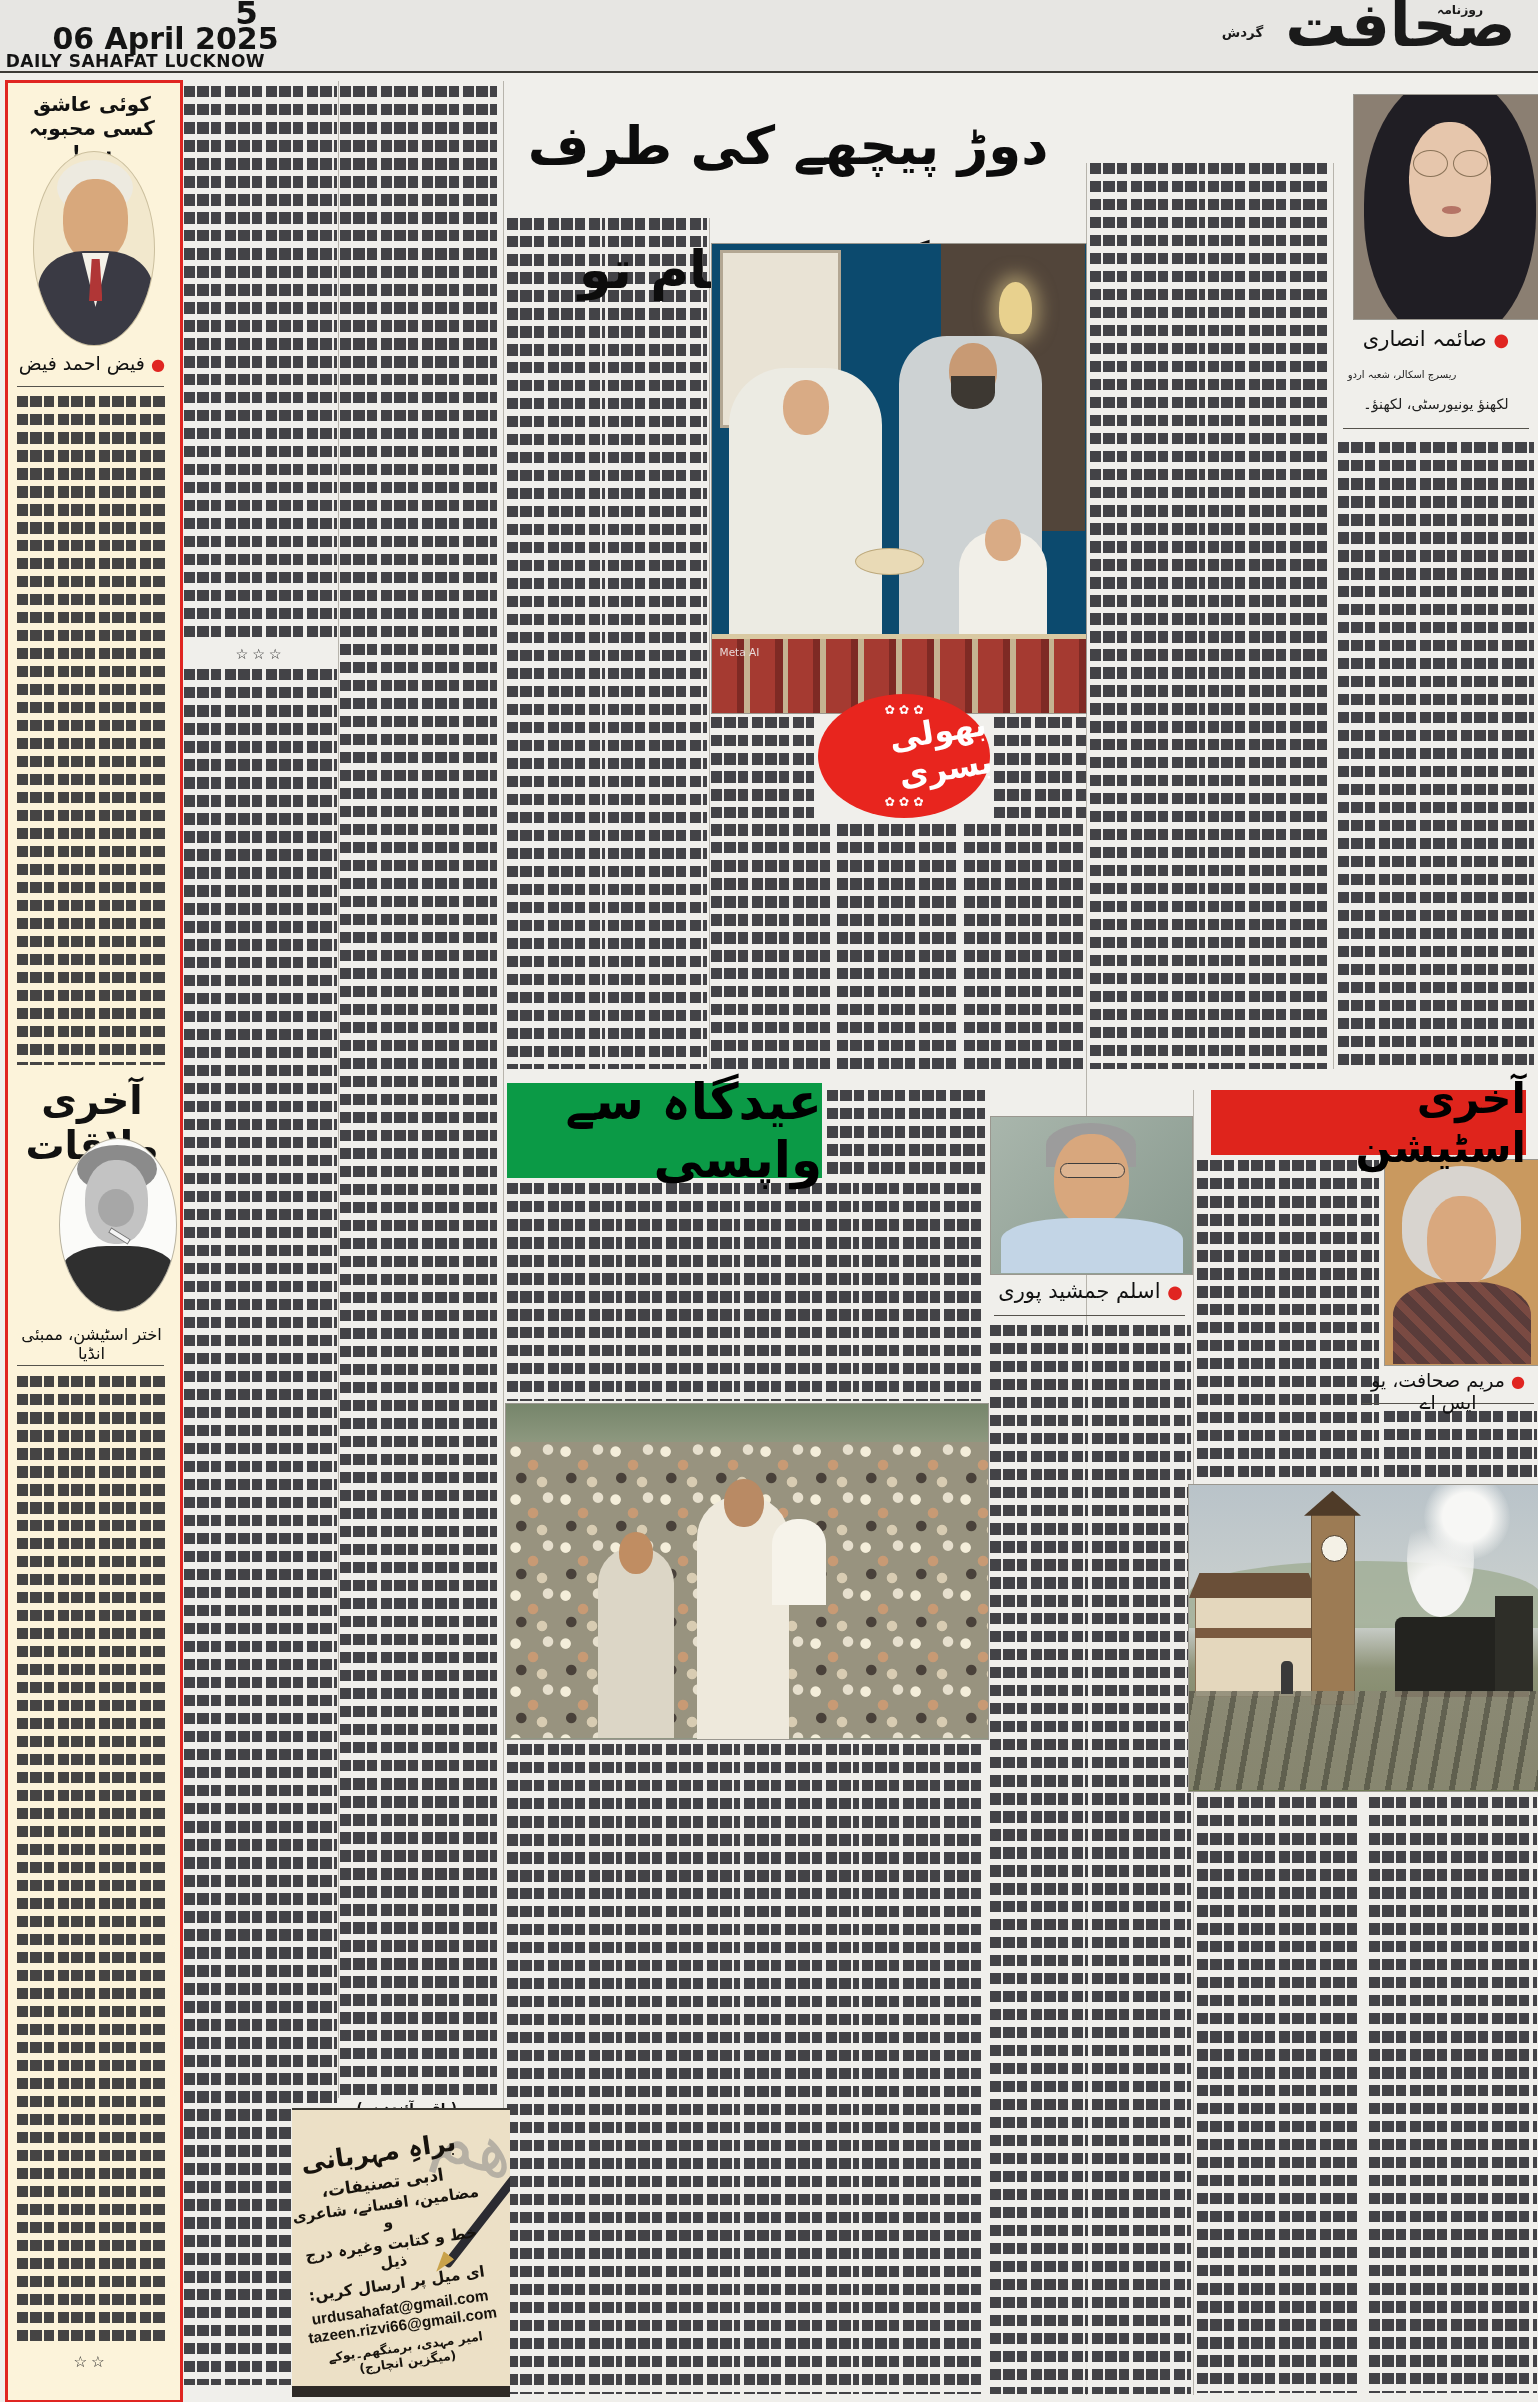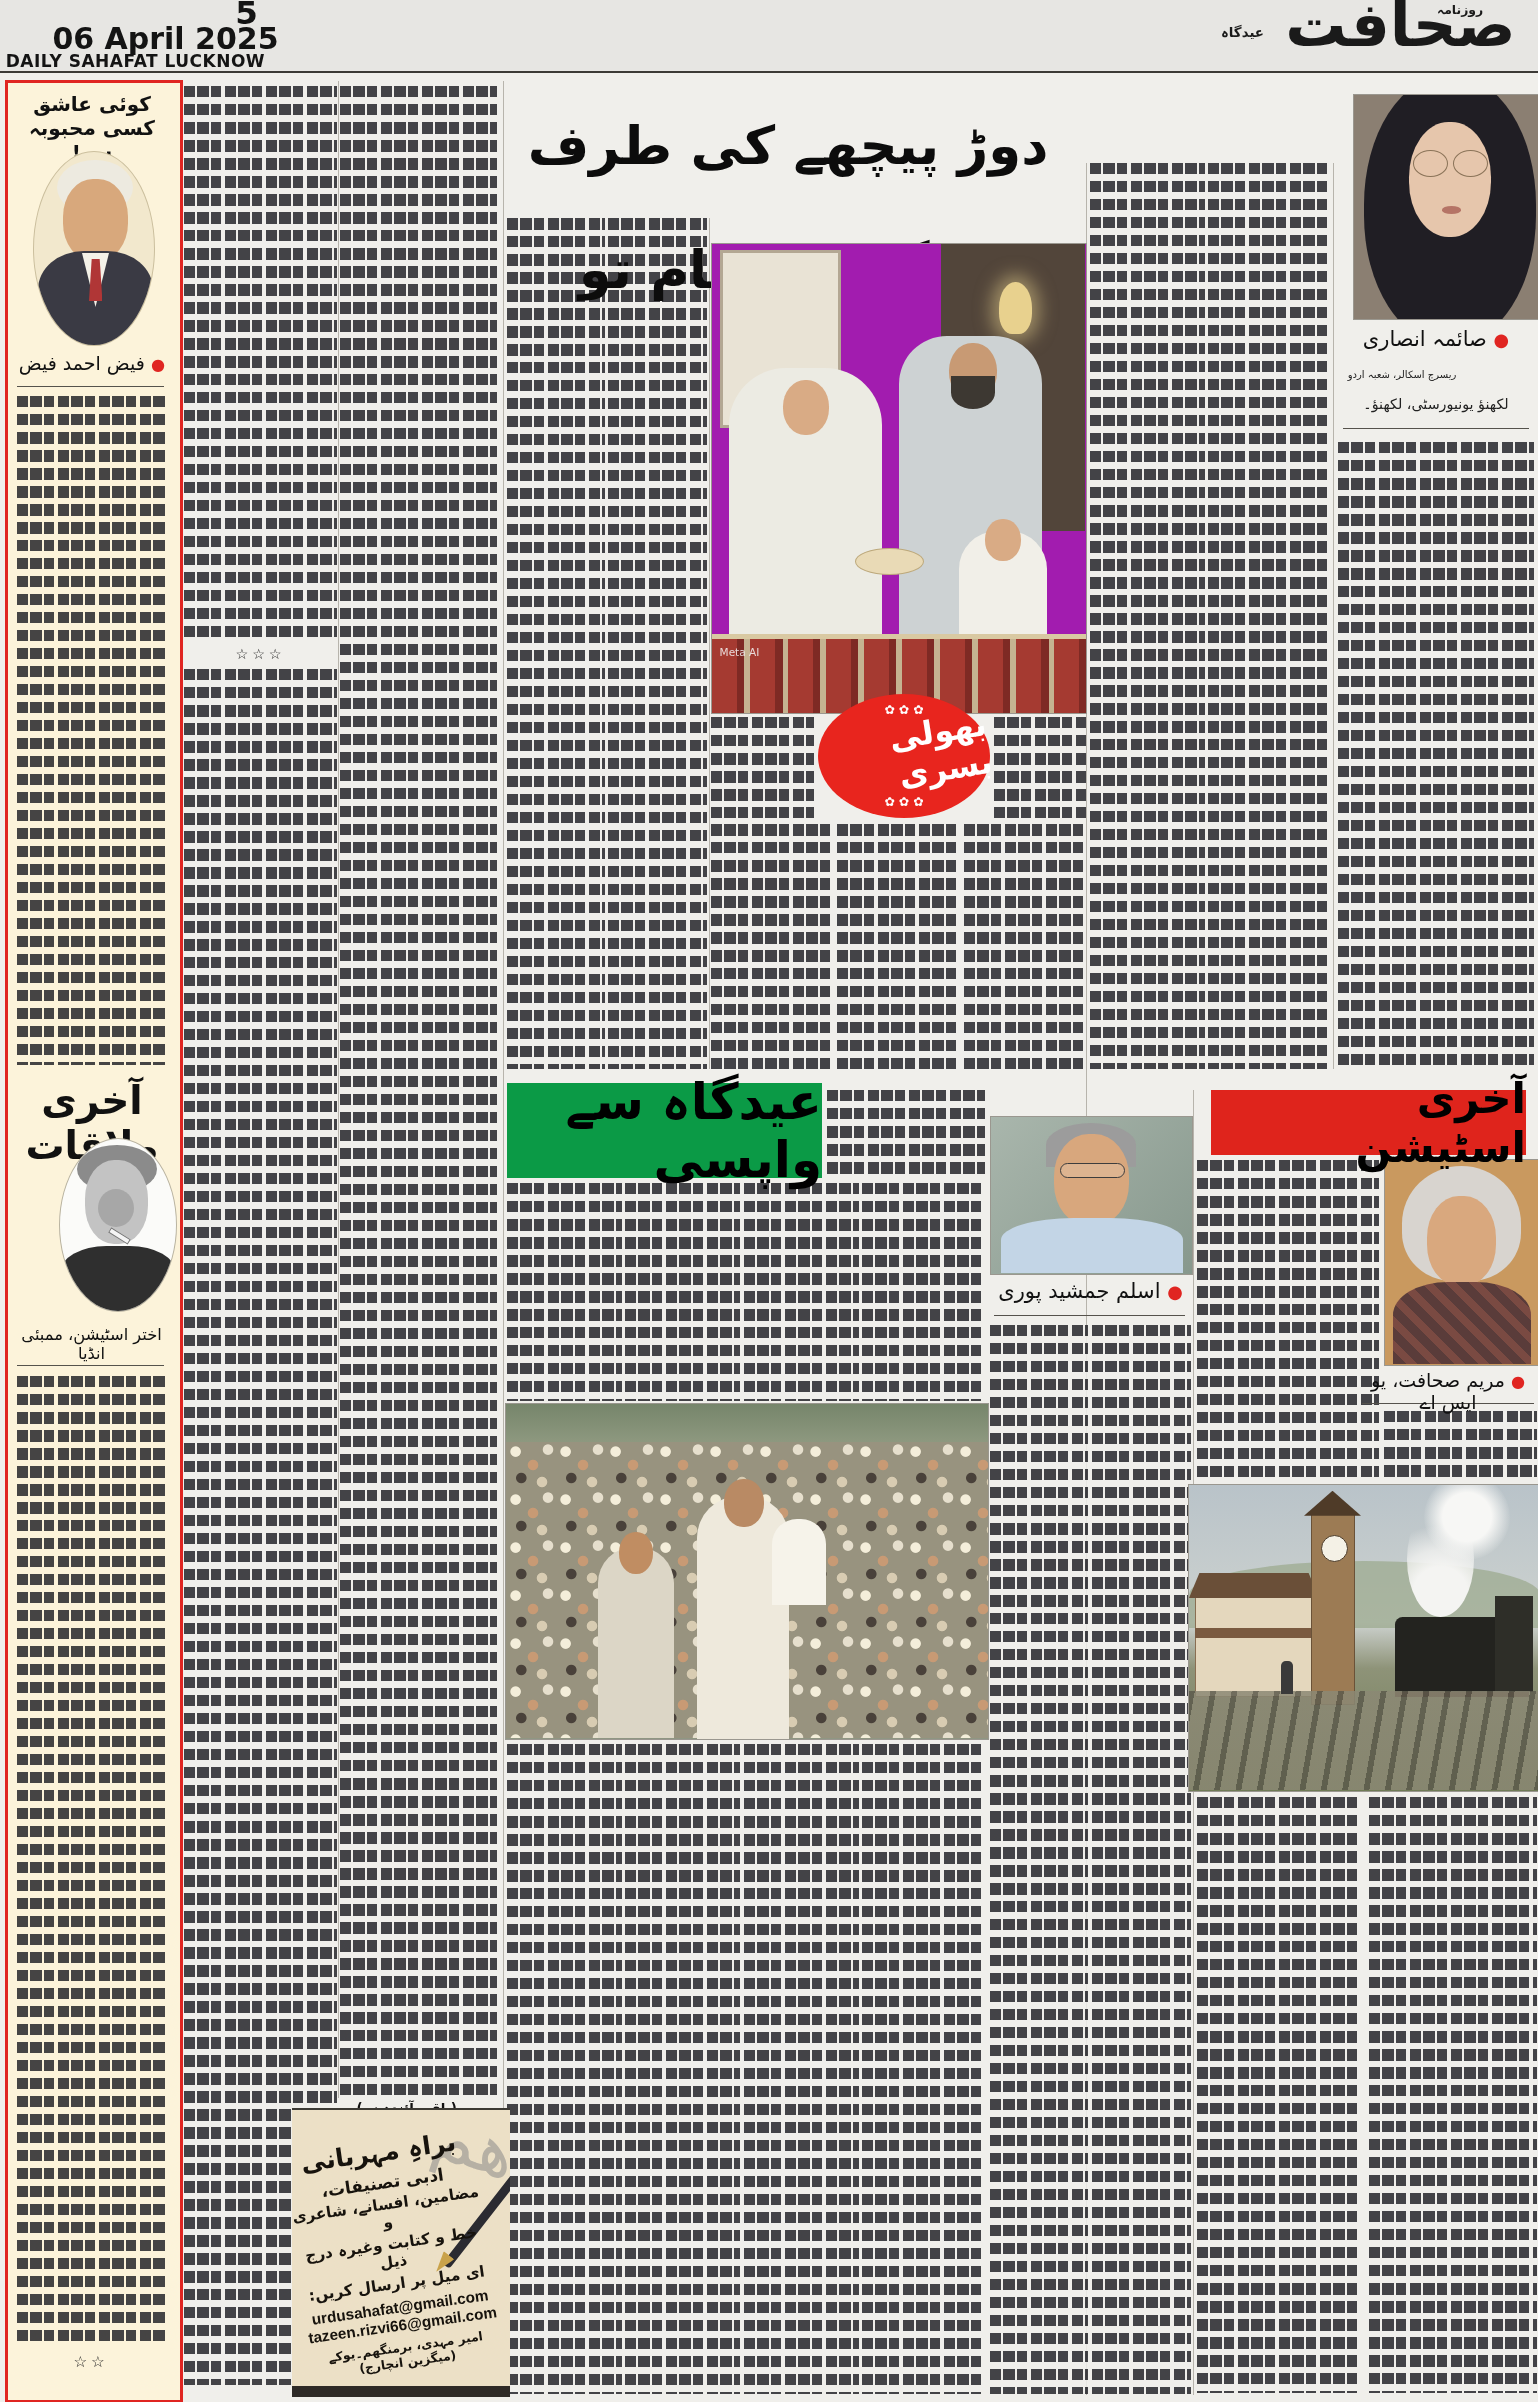--- a/index.html
+++ b/index.html
@@ -28,21 +28,21 @@
 </style>
 </head>
 <body>
 
 <div class="abs" style="left:0;top:0;width:1539px;height:72px;background:#e7e6e3;"></div>
 <div class="abs" style="left:218px;top:-5.7px;width:57px;text-align:center;font-size:32.5px;font-weight:bold;color:#141414;">5</div>
 <div class="abs" style="left:46px;top:21px;width:239px;text-align:center;font-size:30px;font-weight:bold;color:#141414;">06 April 2025</div>
 <div class="abs" style="left:5.7px;top:51px;width:287px;font-size:17px;font-weight:bold;color:#141414;letter-spacing:0.5px;">DAILY SAHAFAT LUCKNOW</div>
 <div class="abs" style="left:1262px;top:-11.5px;width:277px;text-align:center;font-size:61px;font-weight:bold;color:#1a1a1a;direction:rtl;">صحافت</div>
 <div class="abs" style="left:1422px;top:1.9px;width:76px;text-align:center;font-size:12.4px;font-weight:bold;color:#1a1a1a;direction:rtl;">روزنامہ</div>
-<div class="abs" style="left:1214px;top:25px;width:57px;text-align:center;font-size:13.4px;font-weight:bold;color:#1a1a1a;direction:rtl;">عیدگاہ</div>
+<div class="abs" style="left:1214px;top:25px;width:57px;text-align:center;font-size:13.4px;font-weight:bold;color:#1a1a1a;direction:rtl;">گردش</div>
 <div class="abs" style="left:0;top:71px;width:1539px;height:1.9px;background:#3c3a36;"></div>
 
 <div class="abs" style="left:4.8px;top:80px;width:172px;height:2317px;background:#fcf3da;border:3.8px solid #e02521;z-index:2;"></div>
 <div class="abs rtl" style="left:11.5px;top:92px;width:161px;text-align:center;font-size:20px;font-weight:bold;color:#111;z-index:3;">کوئی عاشق کسی محبوبہ سے!</div>
 
 <div class="abs" style="left:33px;top:151px;width:120px;height:193px;border-radius:50%;overflow:hidden;background:#f2e8cd;z-index:3;border:1px solid #cbbf9e;">
   <div style="position:absolute;left:23px;top:7.6px;width:76px;height:55px;border-radius:50%;background:#edeae0;"></div>
   <div style="position:absolute;left:29px;top:27px;width:65px;height:82px;border-radius:46%;background:#d8a87c;"></div>
   <div style="position:absolute;left:3.8px;top:99px;width:115px;height:96px;border-radius:40% 40% 0 0;background:#3a3a44;"></div>
   <div style="position:absolute;left:48px;top:101px;width:27px;height:54px;background:#f4f1e8;clip-path:polygon(0 0,100% 0,50% 100%);"></div>
@@ -89,21 +89,21 @@
 <div class="sim" style="left:608px;top:218px;width:99px;height:851px;"></div>
 <div class="sim" style="left:711px;top:824px;width:122px;height:245px;"></div>
 <div class="sim" style="left:837px;top:824px;width:122px;height:245px;"></div>
 <div class="sim" style="left:964px;top:824px;width:122px;height:245px;"></div>
 <div class="sim" style="left:711px;top:717px;width:103px;height:101px;"></div>
 <div class="sim" style="left:994px;top:717px;width:92px;height:101px;"></div>
 <div class="sim" style="left:1090px;top:163px;width:115px;height:906px;"></div>
 <div class="sim" style="left:1208px;top:163px;width:120px;height:906px;"></div>
 <div class="sim" style="left:1338px;top:442px;width:196px;height:627px;"></div>
 
-<div class="photo" style="left:711px;top:243px;width:374px;height:469px;background:#a21caf;">
+<div class="photo" style="left:711px;top:243px;width:374px;height:469px;background:#0c4a6e;">
   <div style="position:absolute;left:7.6px;top:5.7px;width:115px;height:172px;background:#e9e3d5;border:3.8px solid #b3a793;"></div>
   <div style="position:absolute;left:229px;top:0px;width:144px;height:287px;background:#52453a;border-radius:0 0 0 38px;"></div>
   <div style="position:absolute;left:287px;top:38px;width:32.5px;height:52px;background:#e8d18e;border-radius:50% 50% 40% 40%;box-shadow:0 0 17px 7.6px rgba(232,209,142,.5);"></div>
   <div style="position:absolute;left:17px;top:124px;width:153px;height:277px;background:#ecebe3;border-radius:57px 57px 11.5px 11.5px;"></div>
   <div style="position:absolute;left:71px;top:136px;width:46px;height:55px;background:#d9ab85;border-radius:48%;"></div>
   <div style="position:absolute;left:187px;top:92px;width:143px;height:315px;background:#cdd2d3;border-radius:48px 48px 9.6px 9.6px;"></div>
   <div style="position:absolute;left:237px;top:99px;width:48px;height:57px;background:#c89a74;border-radius:48%;"></div>
   <div style="position:absolute;left:239px;top:132px;width:44px;height:32.5px;background:#3d3832;border-radius:0 0 50% 50%;"></div>
   <div style="position:absolute;left:247px;top:287px;width:88px;height:134px;background:#f1efe8;border-radius:38px 38px 7.6px 7.6px;"></div>
   <div style="position:absolute;left:273px;top:275px;width:36px;height:42px;background:#d9ab85;border-radius:48%;"></div>

